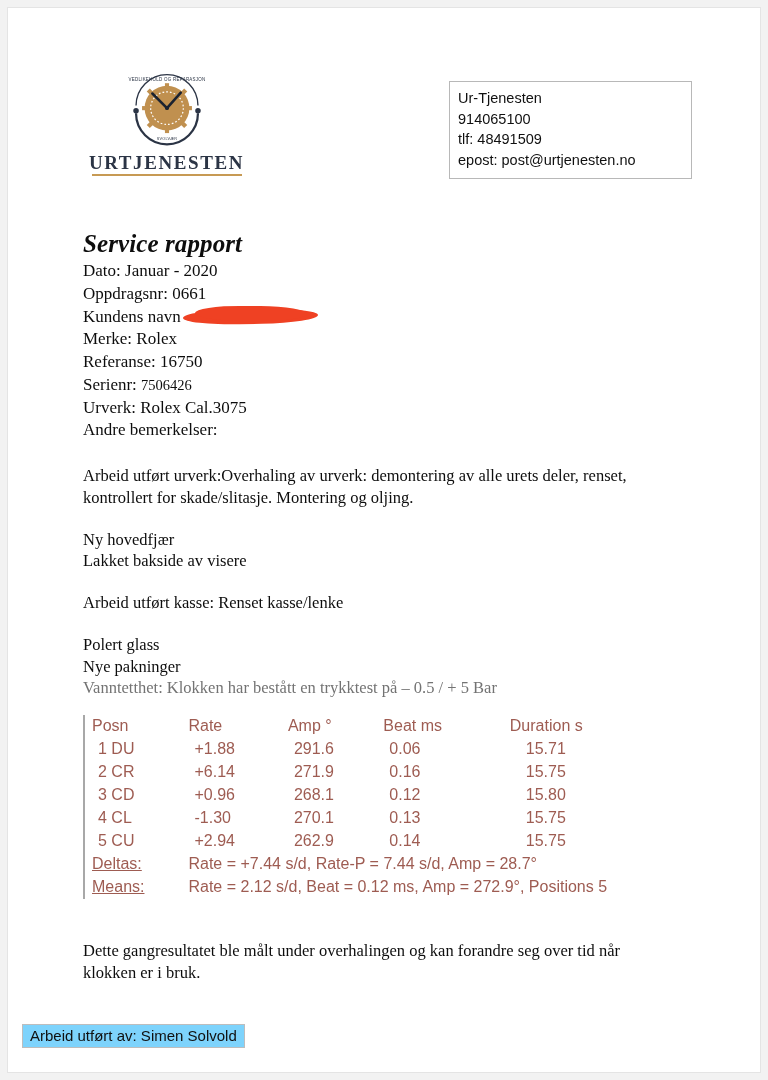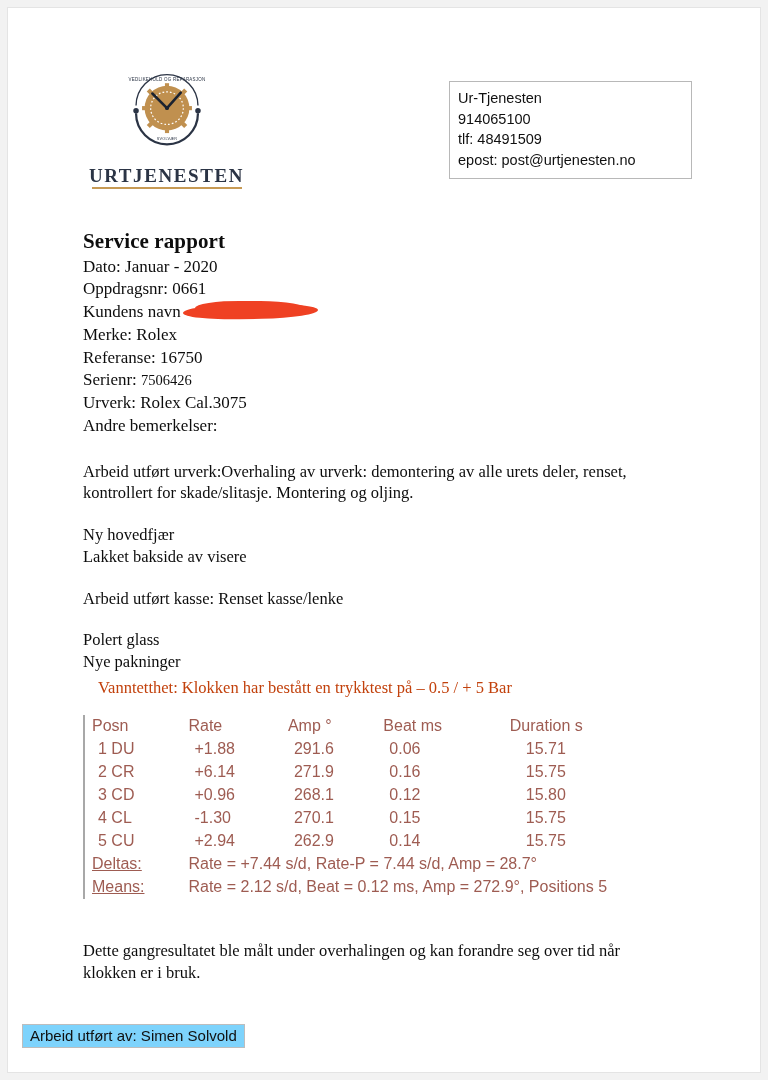--- a/index.html
+++ b/index.html
@@ -32,21 +32,21 @@
     top: 58px;
     width: 165px;
   }
   .emblem {
     width: 86px;
     height: 86px;
     margin: 0 auto;
     display: block;
   }
   .wordmark {
-    margin-top: 14px;
+    margin-top: 1px;
     text-align: center;
     font-family: "Liberation Serif", "DejaVu Serif", serif;
     font-size: 19px;
     letter-spacing: 1.6px;
     color: #2b3445;
     font-weight: 700;
     line-height: 1;
   }
   .wordmark-rule {
     margin: 2px auto 0;
@@ -72,25 +72,26 @@
 
   
   .content {
     position: absolute;
     left: 75px;
     top: 222px;
     width: 600px;
     color: #0d0d0d;
   }
   .doc-title {
-    font-size: 21px;
+    font-size: 25px;
     font-weight: 700;
     line-height: 1.12;
     margin: 0 0 2px 0;
     letter-spacing: 0.1px;
+    font-style: italic;
   }
   .meta-list {
     font-size: 17px;
     line-height: 1.34;
   }
   .meta-line {
     position: relative;
     white-space: nowrap;
   }
   .small-val {
@@ -276,21 +277,21 @@
       <div class="para">Arbeid utført kasse: Renset kasse/lenke</div>
 
       <div class="gap-md"></div>
 
       <div class="para">
         <div>Polert glass</div>
         <div>Nye pakninger</div>
       </div>
     </div>
 
-    <div class="para" style="position:absolute;left:90px;top:669px;width:600px;color:#c2410c;">Vanntetthet: Klokken har bestått en trykktest på – 0.5 / + 5 Bar</div>
+    <div class="para" style="position:absolute;left:75px;top:669px;width:600px;color:#737373;">Vanntetthet: Klokken har bestått en trykktest på – 0.5 / + 5 Bar</div>
 
     <div class="timing">
       <div class="trow header">
         <span class="c-posn">Posn</span>
         <span class="c-rate">Rate</span>
         <span class="c-amp">Amp °</span>
         <span class="c-beat">Beat ms</span>
         <span class="c-dur">Duration s</span>
       </div>
 
@@ -312,21 +313,21 @@
         <span class="c-posn">3 CD</span>
         <span class="c-rate">+0.96</span>
         <span class="c-amp">268.1</span>
         <span class="c-beat">0.12</span>
         <span class="c-dur">15.80</span>
       </div>
       <div class="trow data">
         <span class="c-posn">4 CL</span>
         <span class="c-rate">-1.30</span>
         <span class="c-amp">270.1</span>
-        <span class="c-beat">0.15</span>
+        <span class="c-beat">0.13</span>
         <span class="c-dur">15.75</span>
       </div>
       <div class="trow data">
         <span class="c-posn">5 CU</span>
         <span class="c-rate">+2.94</span>
         <span class="c-amp">262.9</span>
         <span class="c-beat">0.14</span>
         <span class="c-dur">15.75</span>
       </div>
 

